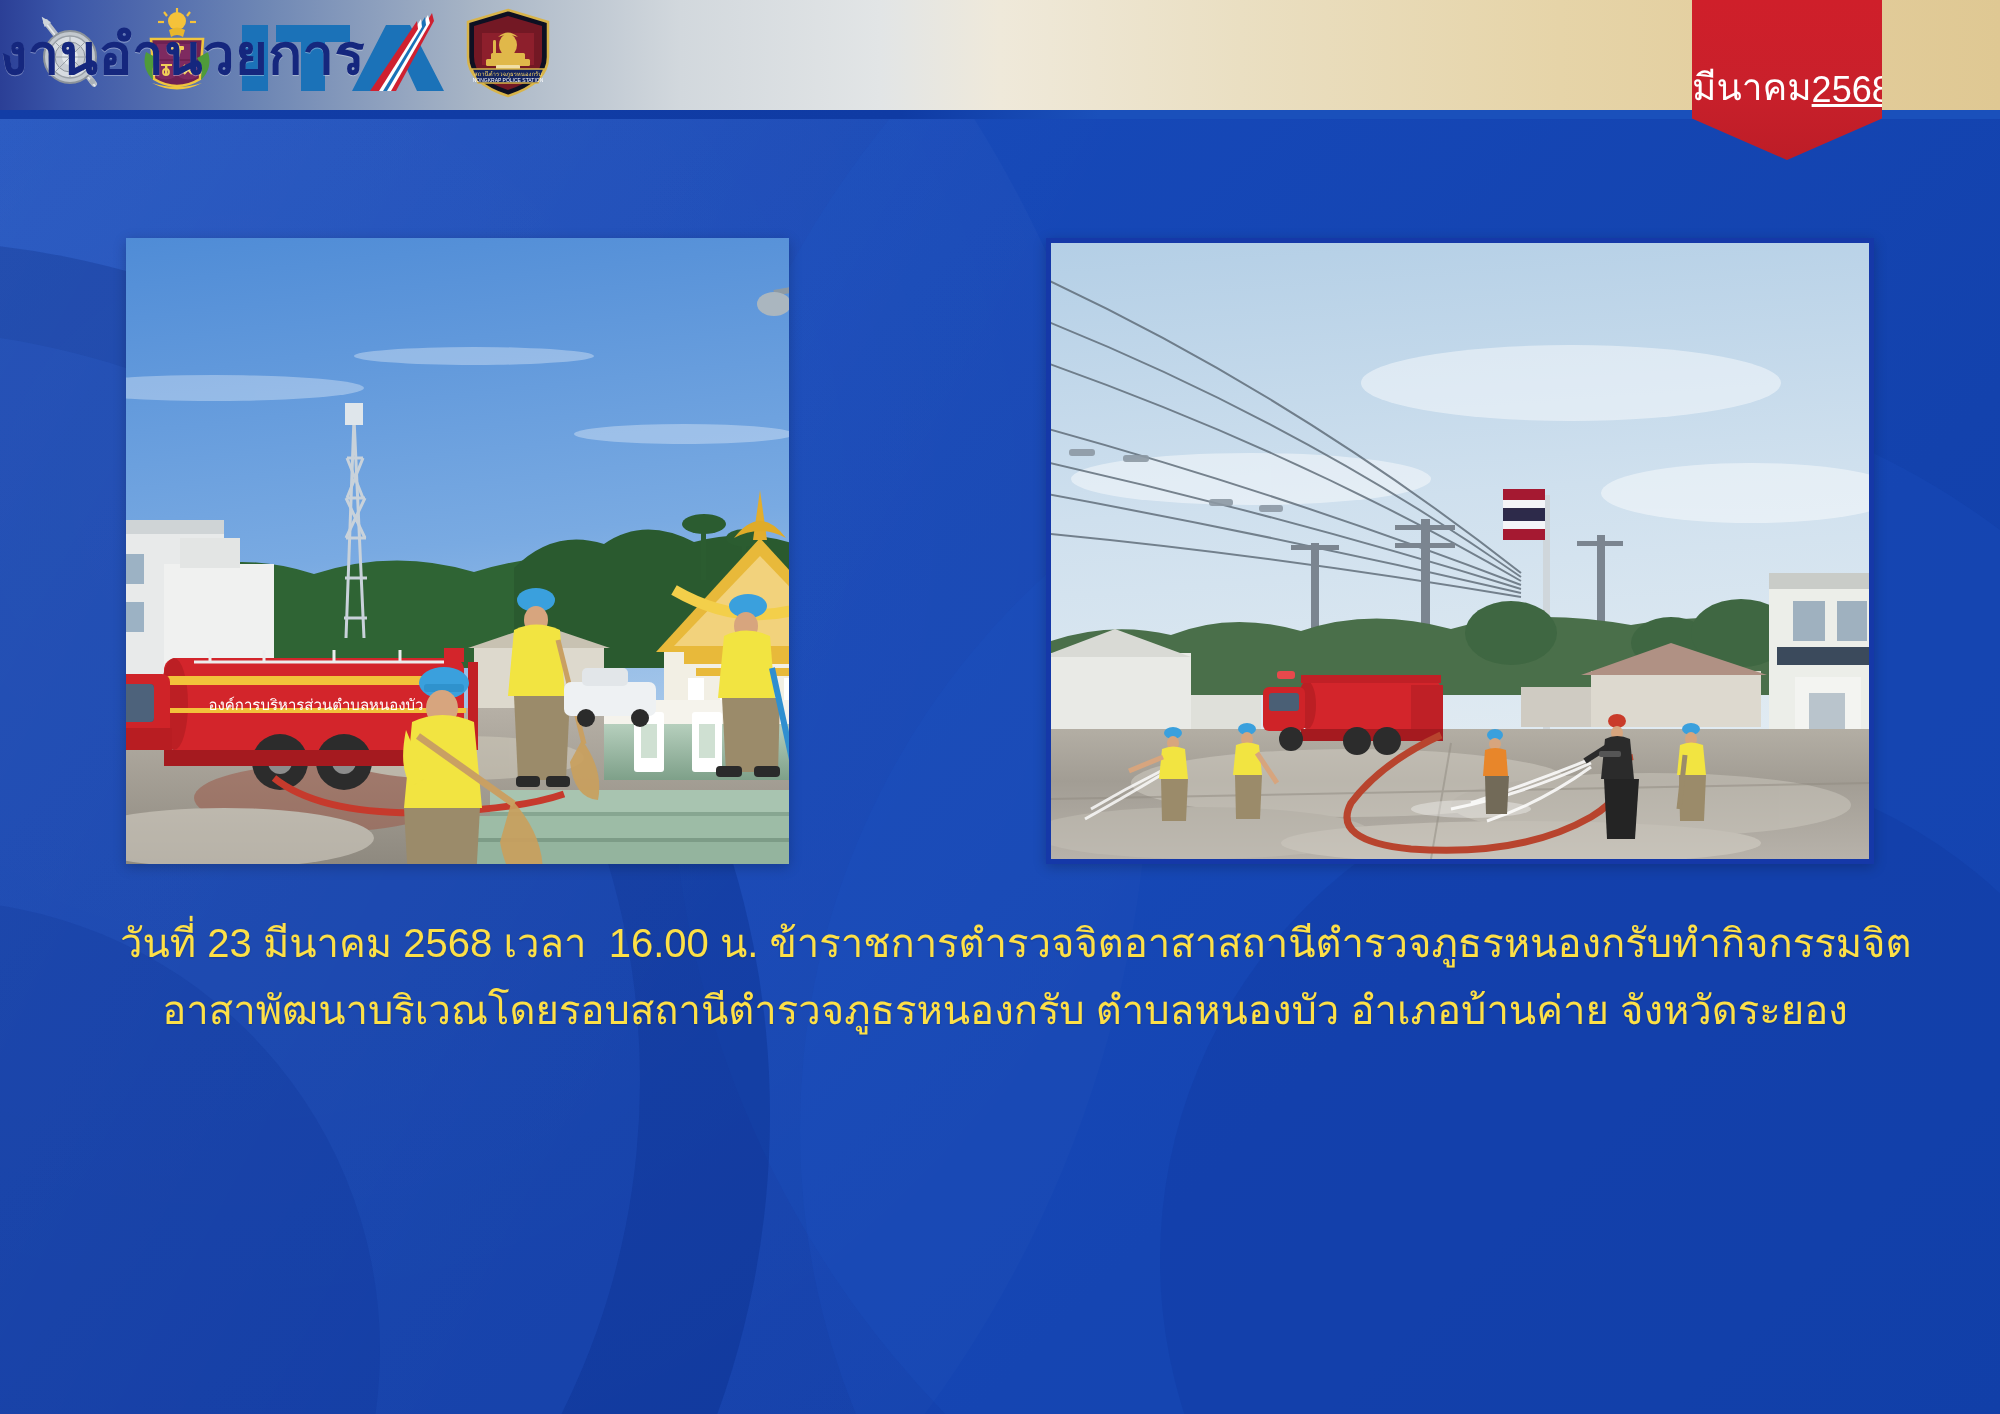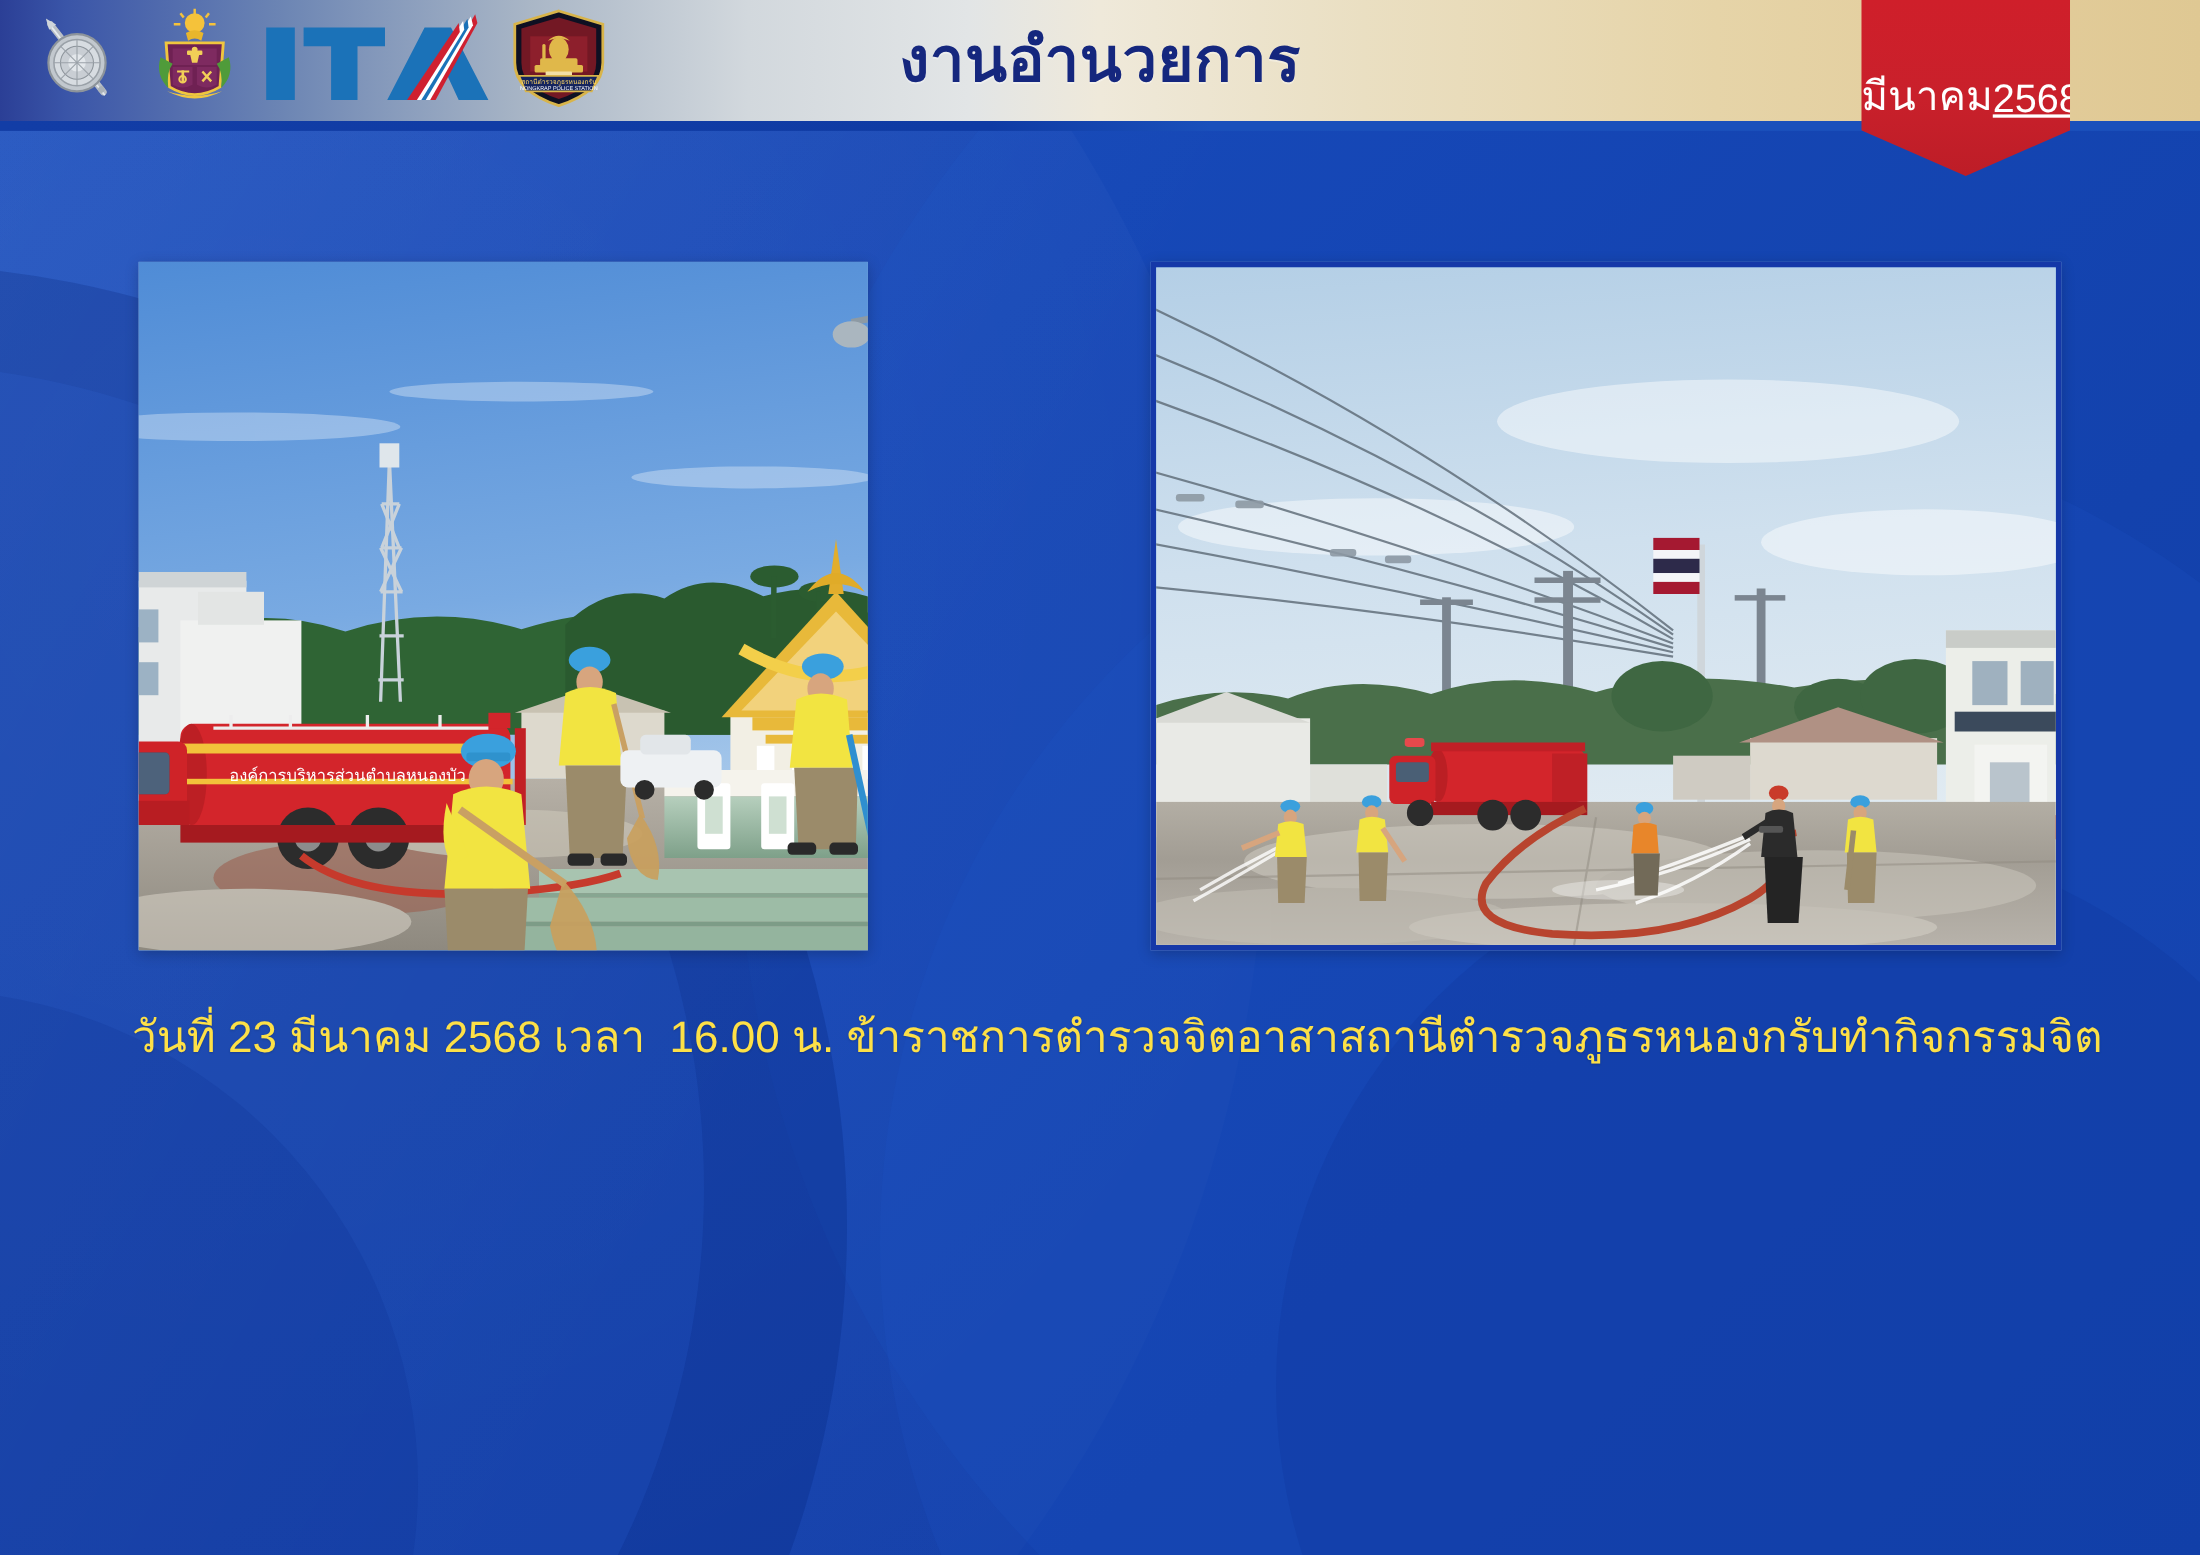--- a/index.html
+++ b/index.html
@@ -83,21 +83,21 @@
   }
 
   .logos{
     position:absolute;left:22px;top:5px;
     display:flex;align-items:center;gap:16px;height:100px;
   }
   .logo{position:relative;display:block;}
 
   .title-wrap{
     position:absolute;left:0;top:0;width:2000px;height:110px;
-    display:flex;align-items:center;justify-content:center;
+    display:flex;align-items:center;
     pointer-events:none;
   }
   .title{
     font-size:56px;font-weight:700;color:#15277e;
     letter-spacing:.5px;line-height:1;
     text-shadow:0 1px 0 rgba(255,255,255,.35);
   }
 
   
   .ribbon{
@@ -617,15 +617,16 @@
           <path d="M629 502 q11 -5 23 0 l3 30 h-29 Z" fill="#f2e441"></path>
           <path d="M628 532 h27 l-2 46 h-24 Z" fill="#9b8b6a"></path>
           <path d="M634 512 L628 566" stroke="#9b8b6a" stroke-width="5"></path>
         </g>
       </svg>
     </div>
   </div>
 
   <div class="caption">
     <span class="line">วันที่ 23 มีนาคม 2568 เวลา  16.00 น. ข้าราชการตำรวจจิตอาสาสถานีตำรวจภูธรหนองกรับทำกิจกรรมจิต</span>
+    <span class="line">อาสาพัฒนาบริเวณโดยรอบสถานีตำรวจภูธรหนองกรับ ตำบลหนองบัว อำเภอบ้านค่าย จังหวัดระยอง</span>
   </div>
 
 </div>
 
 </body></html>

